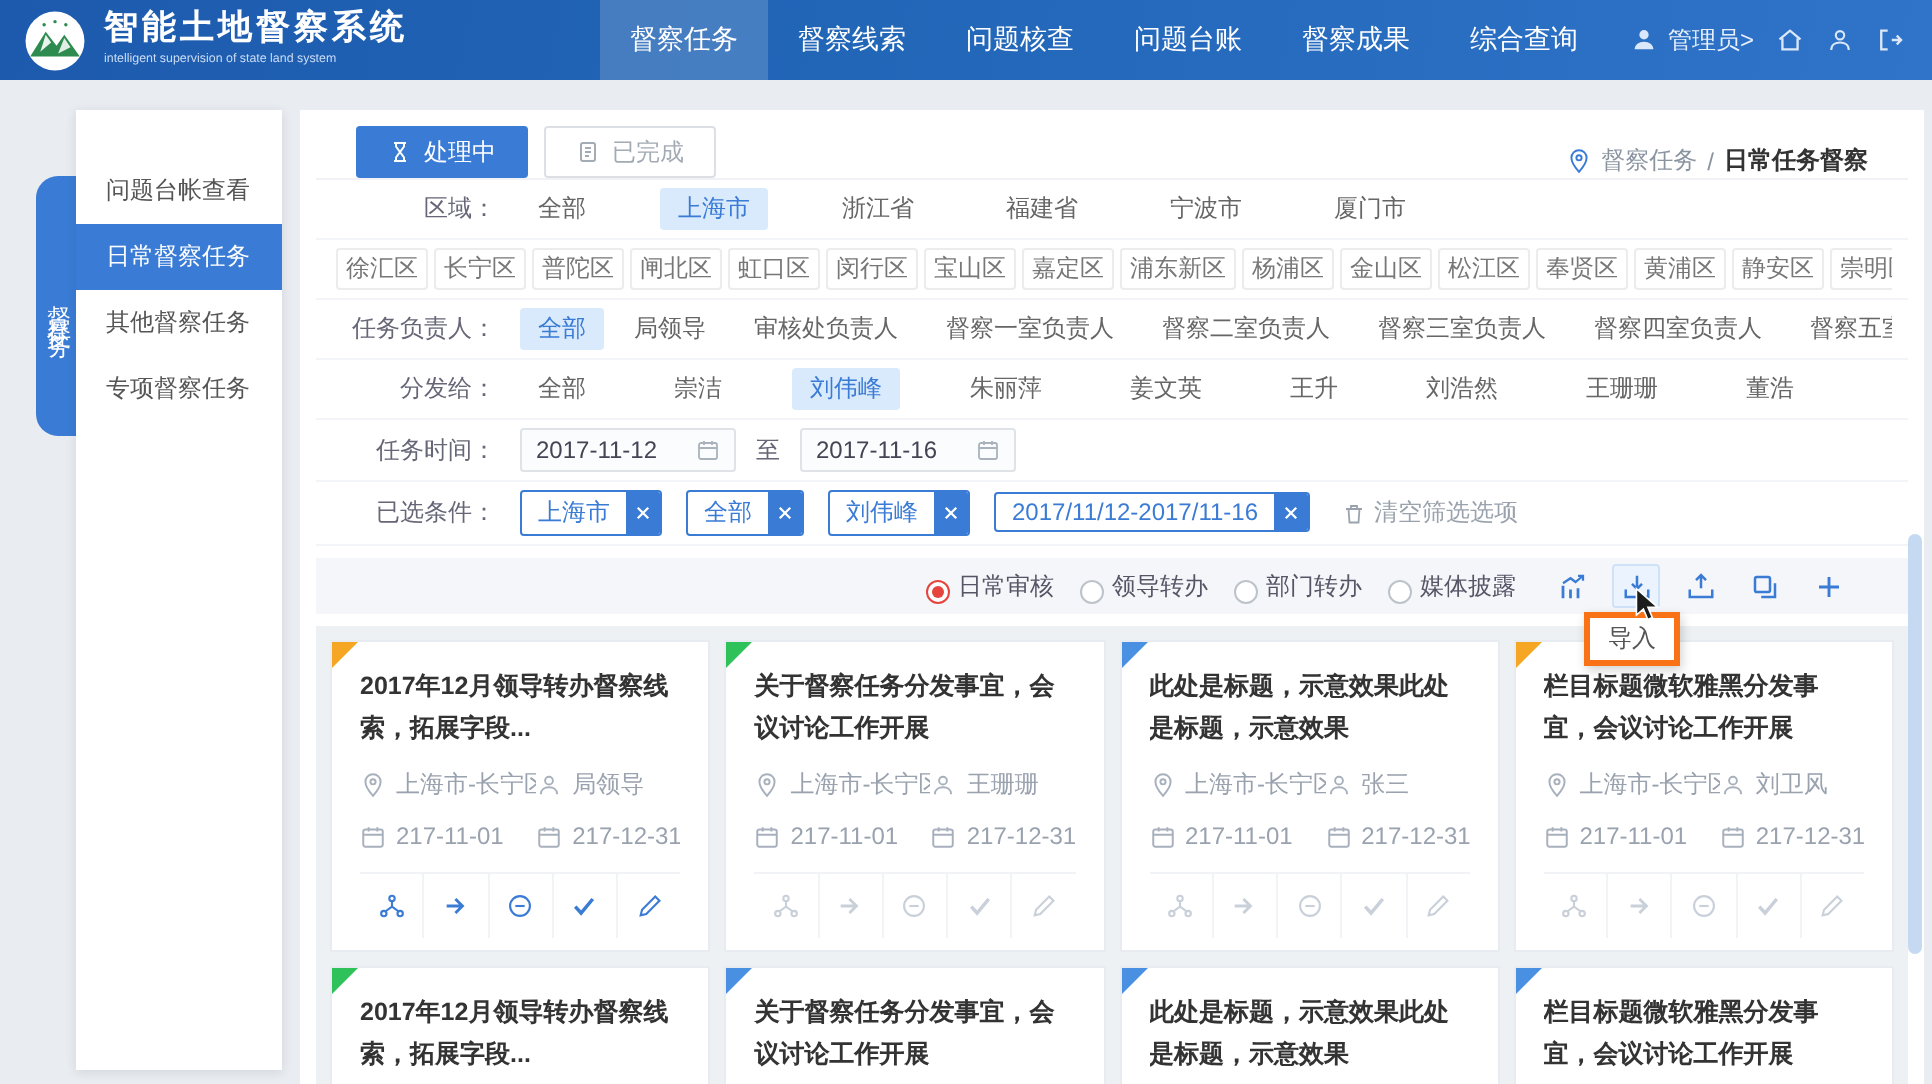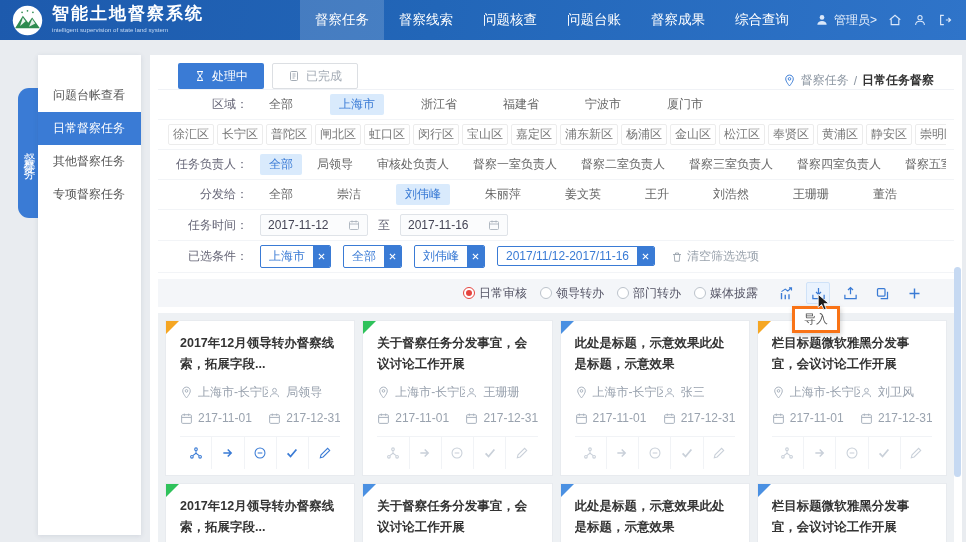--- a/index.html
+++ b/index.html
@@ -69,21 +69,21 @@
   .clear-btn{margin-left:16px;color:#9aa3ad;display:inline-flex;gap:4px;align-items:center;cursor:pointer}
   .clear-btn .icon{display:inline-flex}.clear-btn svg{width:12px;height:12px}
 
   
   .sort-bar{flex:none;display:flex;align-items:center;background:#f4f6f9;margin:6px 8px 0;padding:3px 6px;position:relative}
   #sort-tabs{display:flex}
   .sort-tab{background:#fff;border:1px solid #e6e9ed;padding:4px 12px;font-size:12px;color:#556;cursor:pointer;white-space:nowrap}
   .sort-tab+.sort-tab{border-left:none}
   .sort-tab.active{background:#3a7bd5;border-color:#3a7bd5;color:#fff}
   #radios{margin-left:auto;display:flex;align-items:center;gap:13px;font-size:12px;color:#556}
-  .radio{display:inline-flex;align-items:center;gap:4px;cursor:pointer}
+  .radio{display:inline-flex;align-items:flex-end;gap:4px;cursor:pointer}
   .rdot{width:12px;height:12px;border:1px solid #bcc3cb;border-radius:50%;position:relative;background:#fff;flex:none}
   .radio.sel .rdot{border-color:#e5443f}
   .radio.sel .rdot::after{content:"";position:absolute;inset:2px;border-radius:50%;background:#e5443f}
   #tool-icons{display:flex;align-items:center;gap:8px;margin-left:16px;margin-right:22px;color:#3a7bd5}
   .tool{width:24px;height:22px;display:flex;align-items:center;justify-content:center;cursor:pointer;border:1px solid transparent;border-radius:2px}
   .tool svg{width:15px;height:15px}
   .tool.hovered{background:#eaf3fe;border-color:#cfe2f8}
   .tooltip{position:absolute;right:114px;top:27px;background:#fff;border:3px solid #f97316;box-shadow:1px 2px 5px rgba(0,0,0,.18);padding:2px 9px;font-size:12px;color:#555;z-index:20;white-space:nowrap}
   .cursor{position:absolute;right:124px;top:14px;z-index:21;width:13px;height:19px}
   .cursor svg{width:100%;height:100%;display:block}

